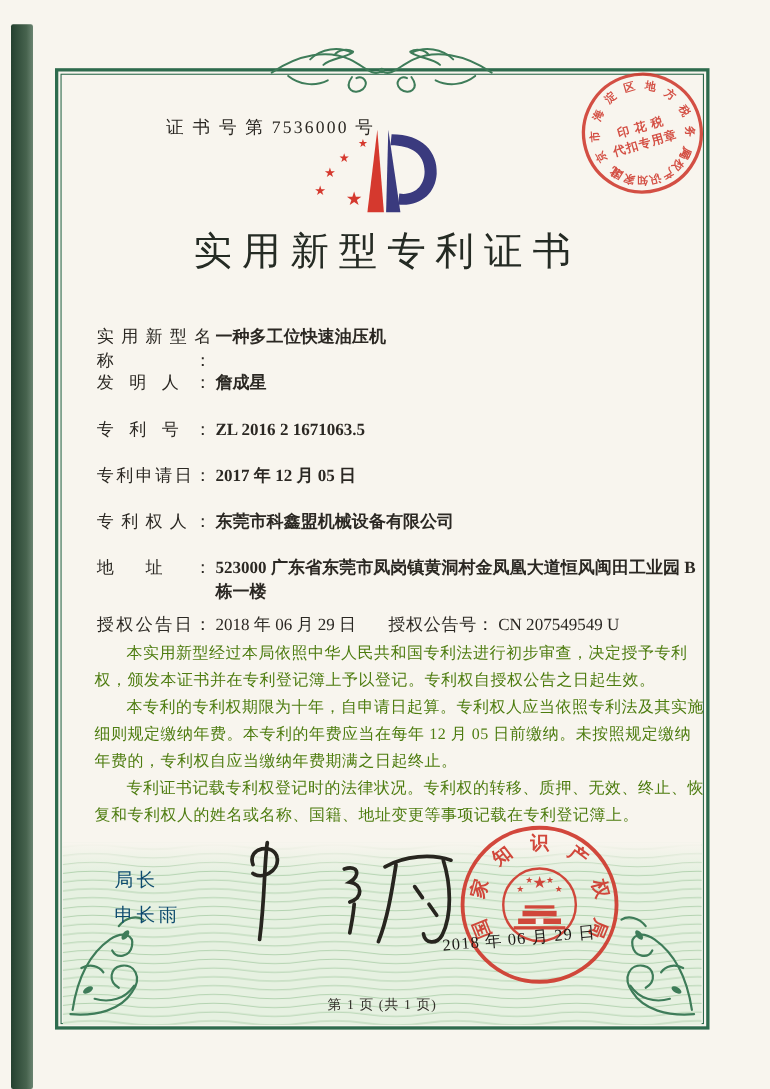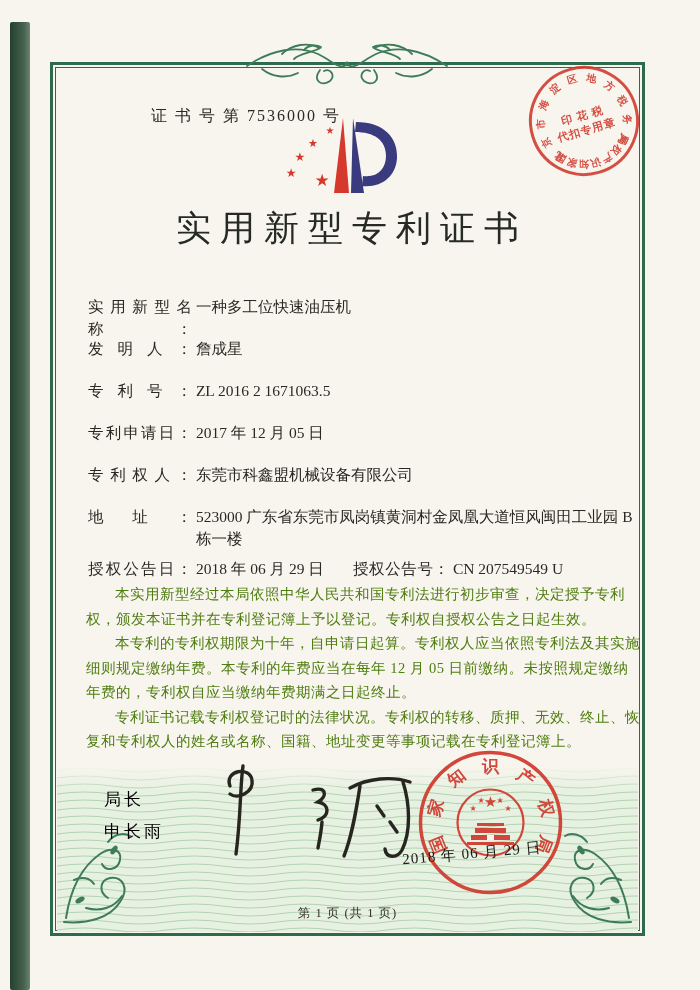--- a/index.html
+++ b/index.html
@@ -16,28 +16,28 @@
   .frame{position:absolute;left:50px;top:62px;width:595px;height:874px;border:3px solid var(--frame-green);}
   .frame-inner{position:absolute;inset:2px;border:1px solid var(--frame-green);}
   .guilloche{position:absolute;left:57px;top:766px;width:581px;height:166px;z-index:1;}
   .ornament{position:absolute;z-index:2;}
   .cert-no{position:absolute;left:103px;top:106px;font-size:16px;letter-spacing:2px;color:var(--text-dark);z-index:3;margin-left:48px;}
   .title{position:absolute;left:50px;top:205px;width:595px;text-align:center;font-size:35px;
     letter-spacing:9px;text-indent:9px;color:#252b24;z-index:3;}
   .fields{position:absolute;left:88px;top:0;z-index:3;width:560px;}
   .frow{position:absolute;left:0;font-size:15.5px;color:var(--text-dark);line-height:22px;width:560px;}
   .flabel{display:inline-block;width:104px;text-align:justify;text-align-last:justify;vertical-align:top;}
-  .fvalue{display:inline-block;width:448px;vertical-align:top;}
+  .fvalue{display:inline-block;width:448px;vertical-align:top;font-weight:bold;}
   .grant-right{position:absolute;left:265px;top:0;}
   .grant-right .flabel{width:96px;}
   .paras{position:absolute;left:86px;top:582px;width:556px;z-index:3;font-size:14.5px;
     line-height:24.5px;color:#4d7c0f;}
   .paras p{text-indent:2em;letter-spacing:0.5px;}
   .signer{position:absolute;left:104px;z-index:3;font-family:"Liberation Sans","DejaVu Sans",sans-serif;
-    font-size:17px;color:#000000;letter-spacing:3px;}
+    font-size:17px;color:#0c4a6e;letter-spacing:3px;}
   .signature{position:absolute;left:210px;top:756px;z-index:4;}
   .seal{position:absolute;left:413px;top:745px;width:155px;height:155px;z-index:4;opacity:0.92;}
   .seal-ring{position:absolute;inset:0;font-weight:bold;font-size:17px;color:var(--seal-red);}
   .tax-stamp{position:absolute;left:527px;top:64px;width:114px;height:114px;z-index:4;
     transform:rotate(-16deg);opacity:0.88;}
   .tax-ring{position:absolute;inset:0;font-weight:bold;font-size:10px;color:var(--seal-red);}
   .tax-border{position:absolute;inset:2px;border:3px solid var(--seal-red);border-radius:50%;}
   .tax-center{position:absolute;left:0;width:114px;text-align:center;color:var(--seal-red);
     font-weight:bold;font-size:11px;letter-spacing:1px;}
   .ring-ch{position:absolute;left:50%;top:50%;}

